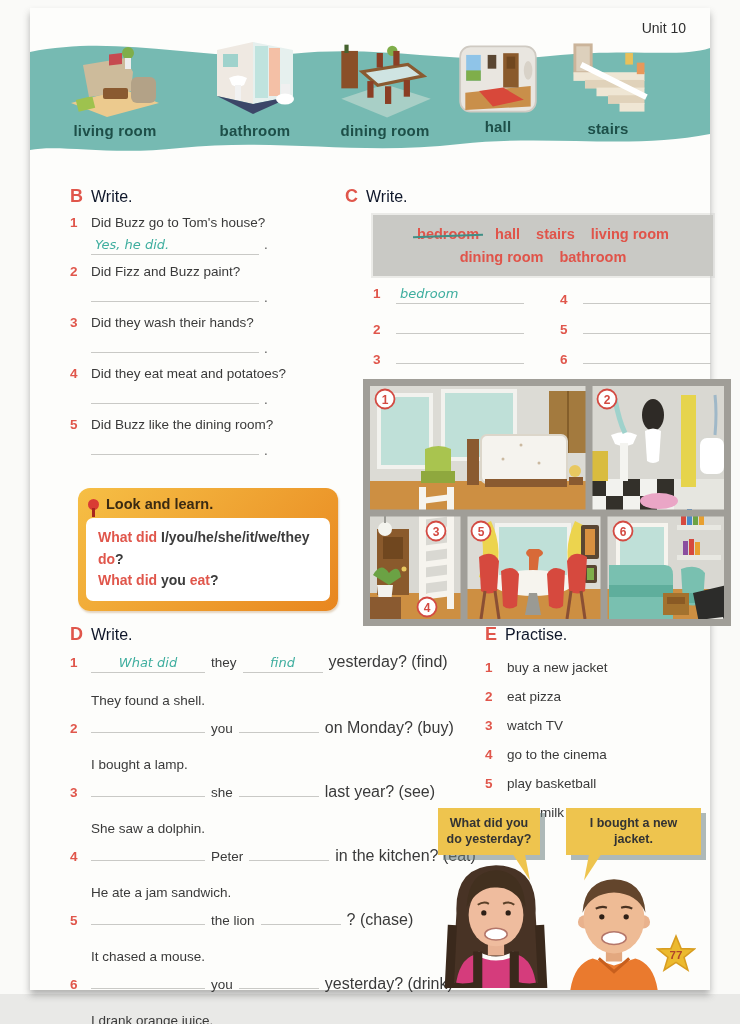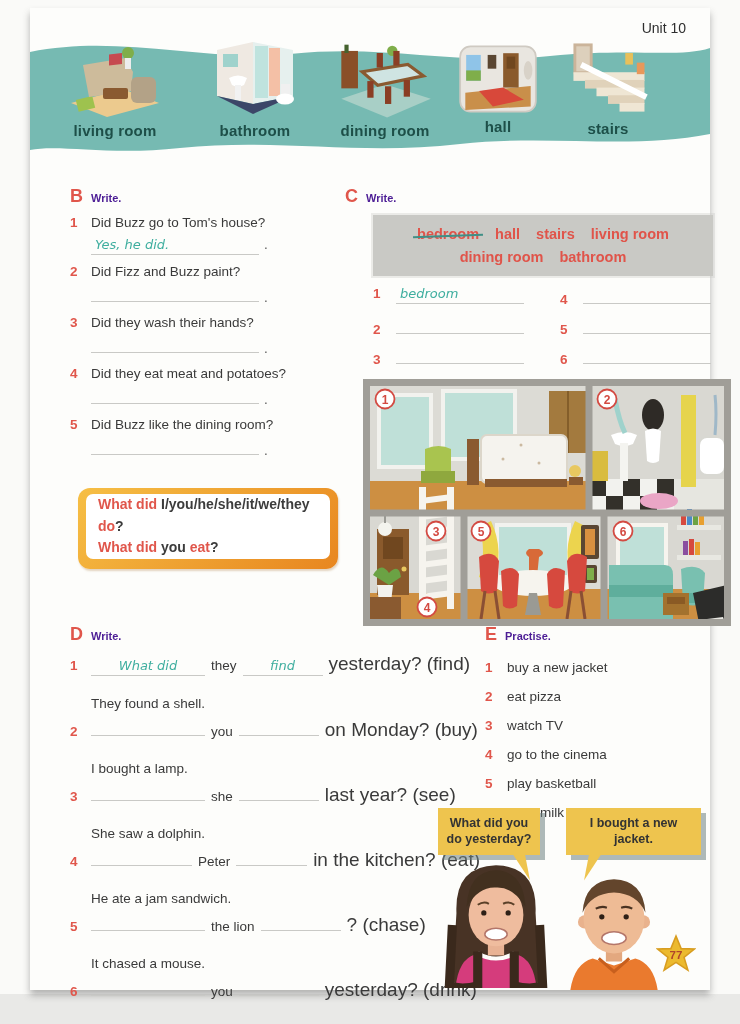--- a/index.html
+++ b/index.html
@@ -16,21 +16,21 @@
   .unit-label { position:absolute; top:12px; right:24px; font-size:14px; font-weight:normal; color:#2e2e2e; z-index:3;margin-left:20px; }
   .banner { position:absolute; left:0; top:8px; width:680px; height:152px; }
   .banner svg.wave { position:absolute; left:0; top:0; width:680px; height:152px; }
   .vocab-item { position:absolute; width:124px; text-align:center; }
   .vocab-item svg { display:block; margin:0 auto; }
   .vocab-label { font-size:15px; font-weight:bold; color:#1d4f48; margin-top:2px; letter-spacing:.2px; }
 
   
   .sec-head { display:flex; align-items:baseline; gap:8px; margin-bottom:8px; }
   .sec-letter { font-size:18px; font-weight:bold; color:#e0564b; }
-  .sec-title { font-size:11px; font-weight:bold; color:#4c1d95; }
+  .sec-title { font-size:16px; font-weight:normal; color:#0f172a; }
   .red-num { color:#e0564b; font-weight:bold; font-size:13.5px; width:15px; flex:0 0 15px; text-align:left; }
   .qtext { color:#3a3a3a; font-size:13.5px; }
   .blank { display:inline-block; border-bottom:1.6px solid #c9c9c6; text-align:center;
     color:#3fae9f; font-style:italic; font-family:"DejaVu Sans", sans-serif; font-size:13px; height:18px; vertical-align:baseline; }
   .end-dot { color:#5a5a5a; font-size:13.5px; margin-left:5px; }
 
   
   .section-b { position:absolute; left:40px; top:178px; width:278px; }
   .b-item { margin-bottom:9px; }
   .b-q { display:flex; gap:6px; margin-bottom:5px; }
@@ -49,31 +49,31 @@
   .c-blank-row .blank { width:128px; text-align:left; padding-left:4px; }
   .house-wrap { margin-top:12px; margin-left:18px; }
 
   
   .look-learn { position:absolute; left:48px; top:480px; width:260px;
     background:linear-gradient(135deg,#f6bf45,#e8861f); border-radius:12px; padding:6px 8px 10px; box-shadow:1px 2px 2px rgba(150,90,20,.25); }
   .ll-head { display:flex; align-items:center; gap:7px; padding:2px 2px 6px; }
   .ll-pin { width:11px; height:11px; background:#d93b34; border-radius:50%; position:relative; flex:0 0 11px; }
   .ll-pin::after { content:""; position:absolute; left:4px; top:9px; width:3px; height:9px; background:#a8261f; }
   .ll-title { font-size:14.5px; font-weight:bold; color:#3a2a12; }
-  .ll-box { background:#fff; border-radius:7px; padding:0 12px; font-size:14px; font-weight:bold; line-height:1.55; color:#3c3c3c; }
+  .ll-box { background:#fff; border-radius:7px; padding:9px 12px; font-size:14px; font-weight:bold; line-height:1.55; color:#3c3c3c; }
   .ll-red { color:#e0564b; }
 
   
   .section-d { position:absolute; left:40px; top:616px; width:410px; }
   .d-item { margin-bottom:7px; }
   .d-q { display:flex; align-items:baseline; gap:6px; margin-bottom:6px; flex-wrap:nowrap; }
   .d-q .blank.b1 { width:114px; }
   .d-q .blank.b2 { width:80px; }
   .d-mid { color:#3a3a3a; font-size:13.5px; }
-  .d-tail { color:#3a3a3a; font-size:19px; white-space:nowrap; }
+  .d-tail { color:#3a3a3a; font-size:16px; white-space:nowrap; }
   .d-sentence { margin-left:21px; color:#3a3a3a; font-size:13.5px; margin-bottom:7px;margin-top:20px; }
 
   
   .section-e { position:absolute; left:455px; top:616px; width:240px; }
   .e-item { display:flex; gap:7px; line-height:29px; }
   .e-label { color:#3a3a3a; font-size:13.5px; }
 
   
   .bubble { position:absolute; background:#eec44e; color:#333; font-weight:bold; font-size:12.5px;
     line-height:1.3; text-align:center; padding:7px 8px; box-shadow:5px 5px 0 rgba(110,130,130,.55); z-index:4; }
@@ -415,20 +415,24 @@
             <circle cx="118" cy="152" r="9.5" fill="#fff" stroke="#d34a42" stroke-width="1.8"></circle>
               <text x="118" y="156.5" fill="#d34a42">5</text>
             <circle cx="260" cy="152" r="9.5" fill="#fff" stroke="#d34a42" stroke-width="1.8"></circle>
               <text x="260" y="156.5" fill="#d34a42">6</text>
           </g>
         </svg>
       </div>
     </div>
 
     <div class="look-learn">
+      <div class="ll-head">
+        <span class="ll-pin"></span>
+        <span class="ll-title">Look and learn.</span>
+      </div>
       <div class="ll-box">
         <span class="ll-red">What did</span><span> I/you/he/she/it/we/they </span><span class="ll-red">do</span><span>?</span><br>
         <span class="ll-red">What did</span><span> you </span><span class="ll-red">eat</span><span>?</span>
       </div>
     </div>
 
     <div class="section-d">
       <div class="sec-head">
         <span class="sec-letter">D</span>
         <span class="sec-title">Write.</span>

